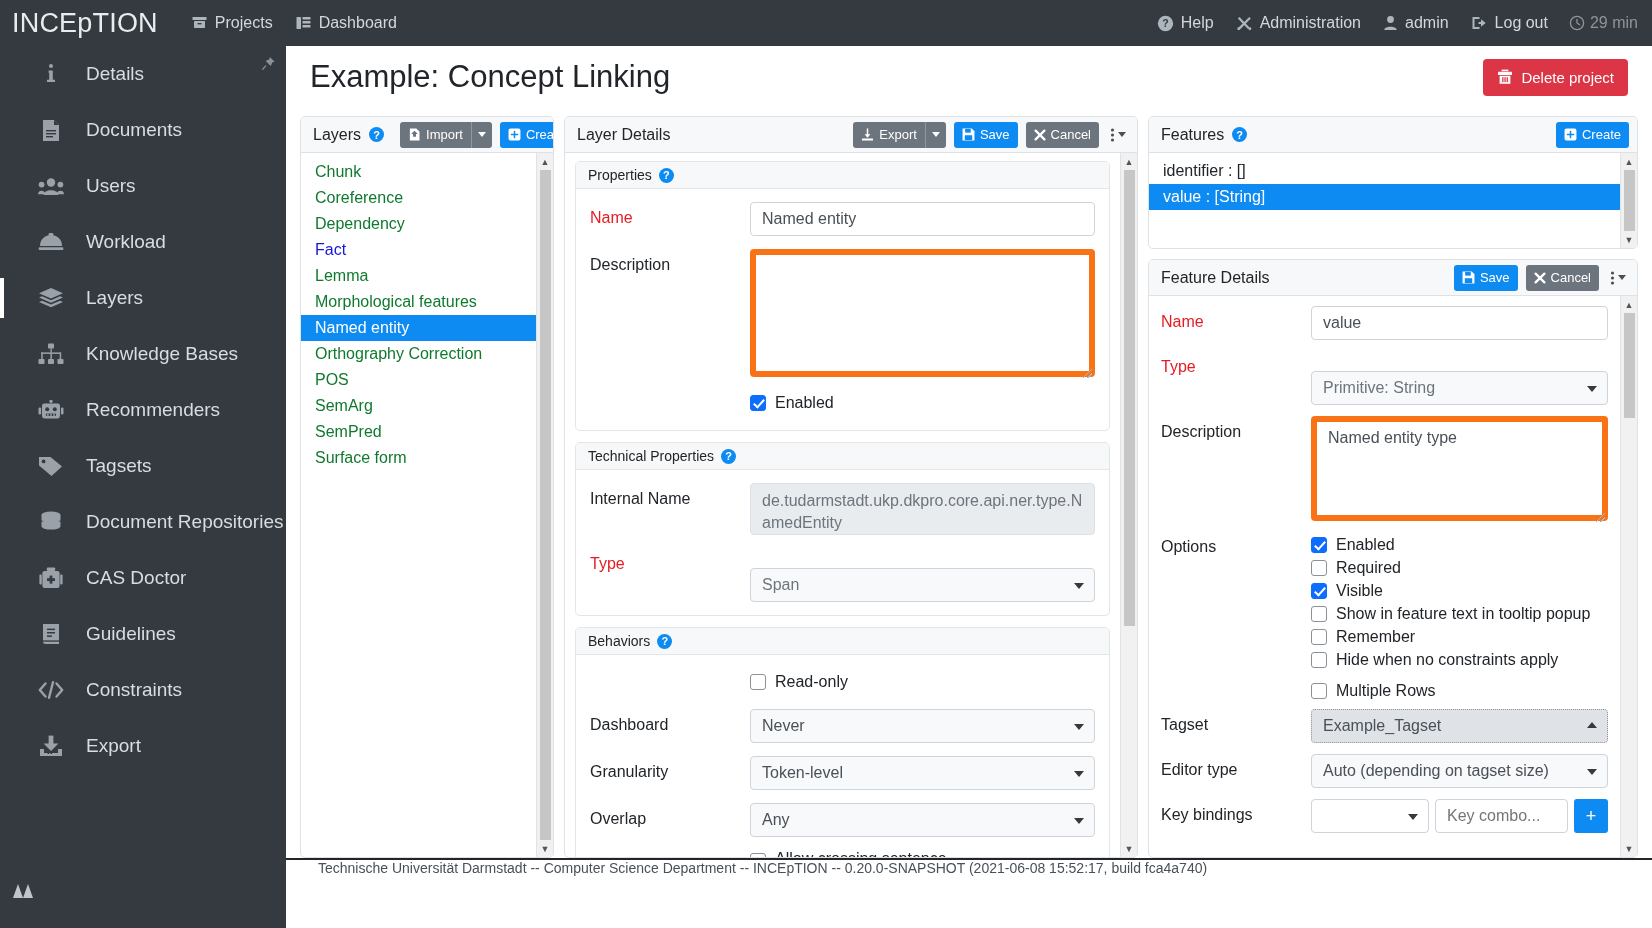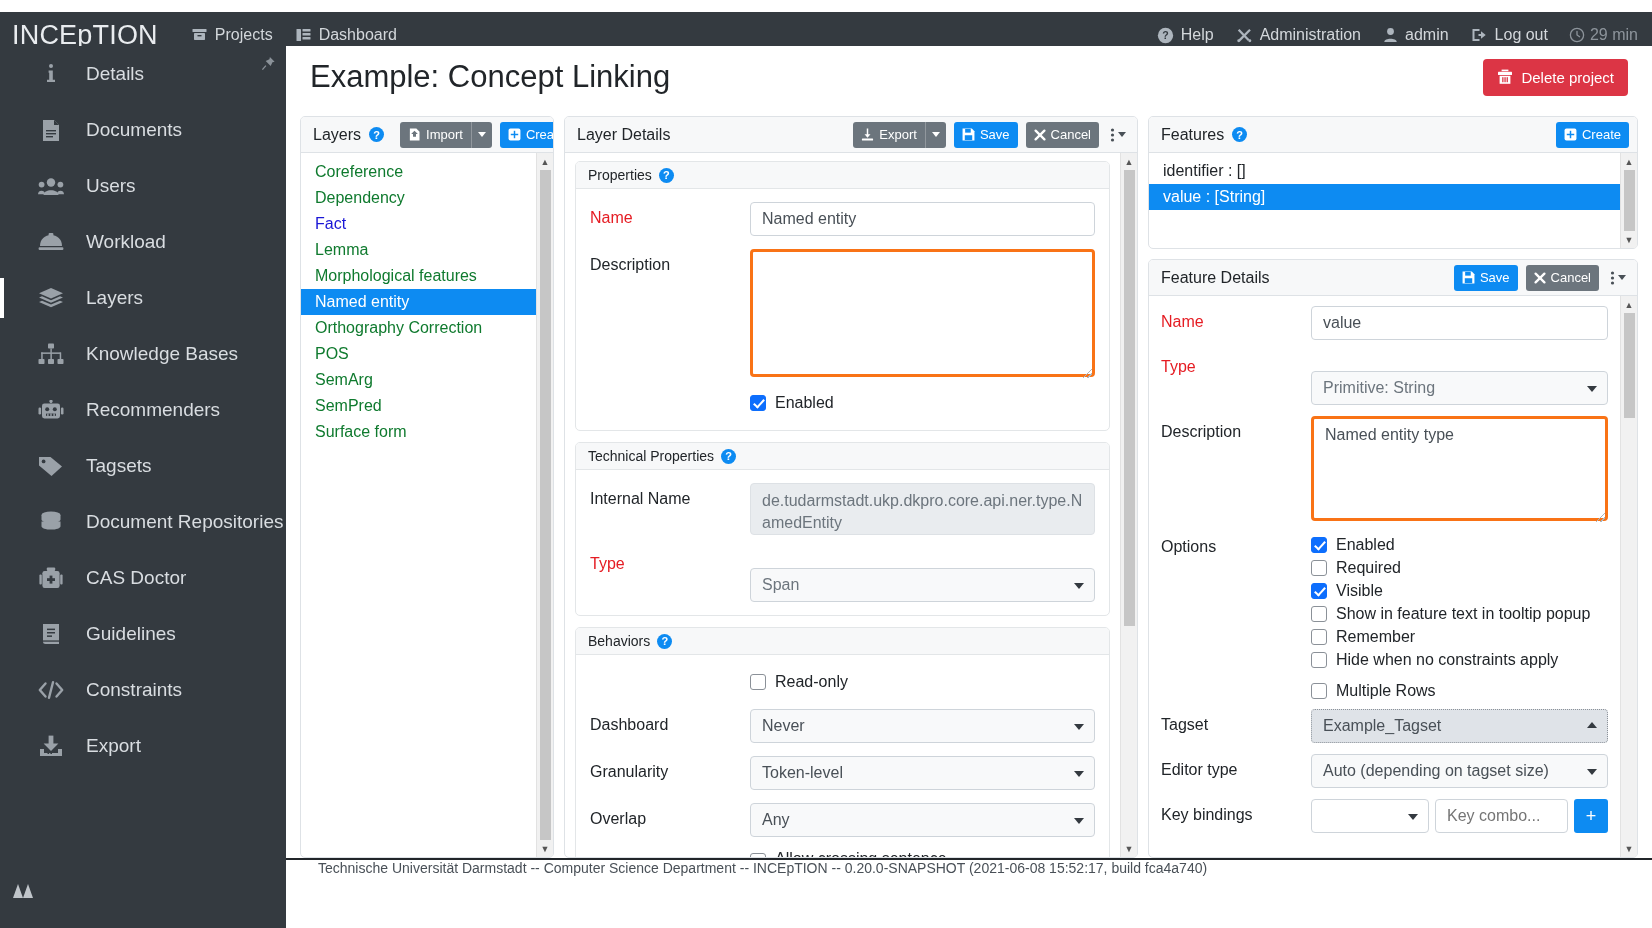--- a/index.html
+++ b/index.html
@@ -6,21 +6,21 @@
   html, body {
     margin: 0; padding: 0;
     width: 1652px; height: 928px;
     overflow: hidden;
     font-family: "Liberation Sans", sans-serif;
     background: #ffffff;
     color: #212529;
   }
   
   #topnav {
-    position: absolute; left: 0; top: 12px; width: 1652px; height: 46px;
+    position: absolute; left: 0; top: 0; width: 1652px; height: 46px;
     background: #343a40; color: #cfd3d7;
     display: flex; align-items: center;
   }
   #brand {
     font-size: 27px; color: #e9ecef; letter-spacing: .2px;
     padding: 0 22px 0 12px; font-weight: 400;
   }
   .nav-item {
     display: flex; align-items: center; gap: 7px;
     font-size: 16px; color: #d3d7db; padding: 0 11px; height: 46px;
@@ -151,21 +151,21 @@
   .flabel { width: 160px; flex: none; font-size: 16px; padding-top: 7px; color: #212529; }
   .flabel.req { color: #e51c23; }
   .fctl { flex: 1; min-width: 0; }
 
   .input {
     width: 100%; border: 1px solid #ced4da; border-radius: 4px; background: #fff;
     height: 34px; padding: 0 11px; font-size: 16px; color: #495057;
     font-family: "Liberation Sans", sans-serif;
   }
   .textarea {
-    width: 100%; border: 3px solid #f97316; border-radius: 4px; background: #fff;
+    width: 100%; border: 6px solid #f97316; border-radius: 4px; background: #fff;
     padding: 7px 11px; font-size: 16px; color: #495057; resize: none;
     font-family: "Liberation Sans", sans-serif;
   }
   .static-box {
     width: 100%; border: 1px solid #dde1e5; border-radius: 4px; background: #e9ecef;
     padding: 6px 11px; font-size: 16px; color: #6c757d; line-height: 22px;
     word-break: break-all;
   }
   .select {
     width: 100%; border: 1px solid #ced4da; border-radius: 4px; background: #f8f9fa;
@@ -549,20 +549,21 @@
                 <rect x="3" y="6.2" width="8" height="1.6" fill="#0d8bf2"></rect>
               </svg>
           </span>
           <span>Create</span>
         </button>
 
       </span>
     </div>
     <div class="panel-body">
       <div id="layer-list">
+        <div class="layer-item">Chunk</div>
         <div class="layer-item">Coreference</div>
         <div class="layer-item">Dependency</div>
         <div class="layer-item blue">Fact</div>
         <div class="layer-item">Lemma</div>
         <div class="layer-item">Morphological features</div>
         <div class="layer-item selected">Named entity</div>
         <div class="layer-item">Orthography Correction</div>
         <div class="layer-item">POS</div>
         <div class="layer-item">SemArg</div>
         <div class="layer-item">SemPred</div>

